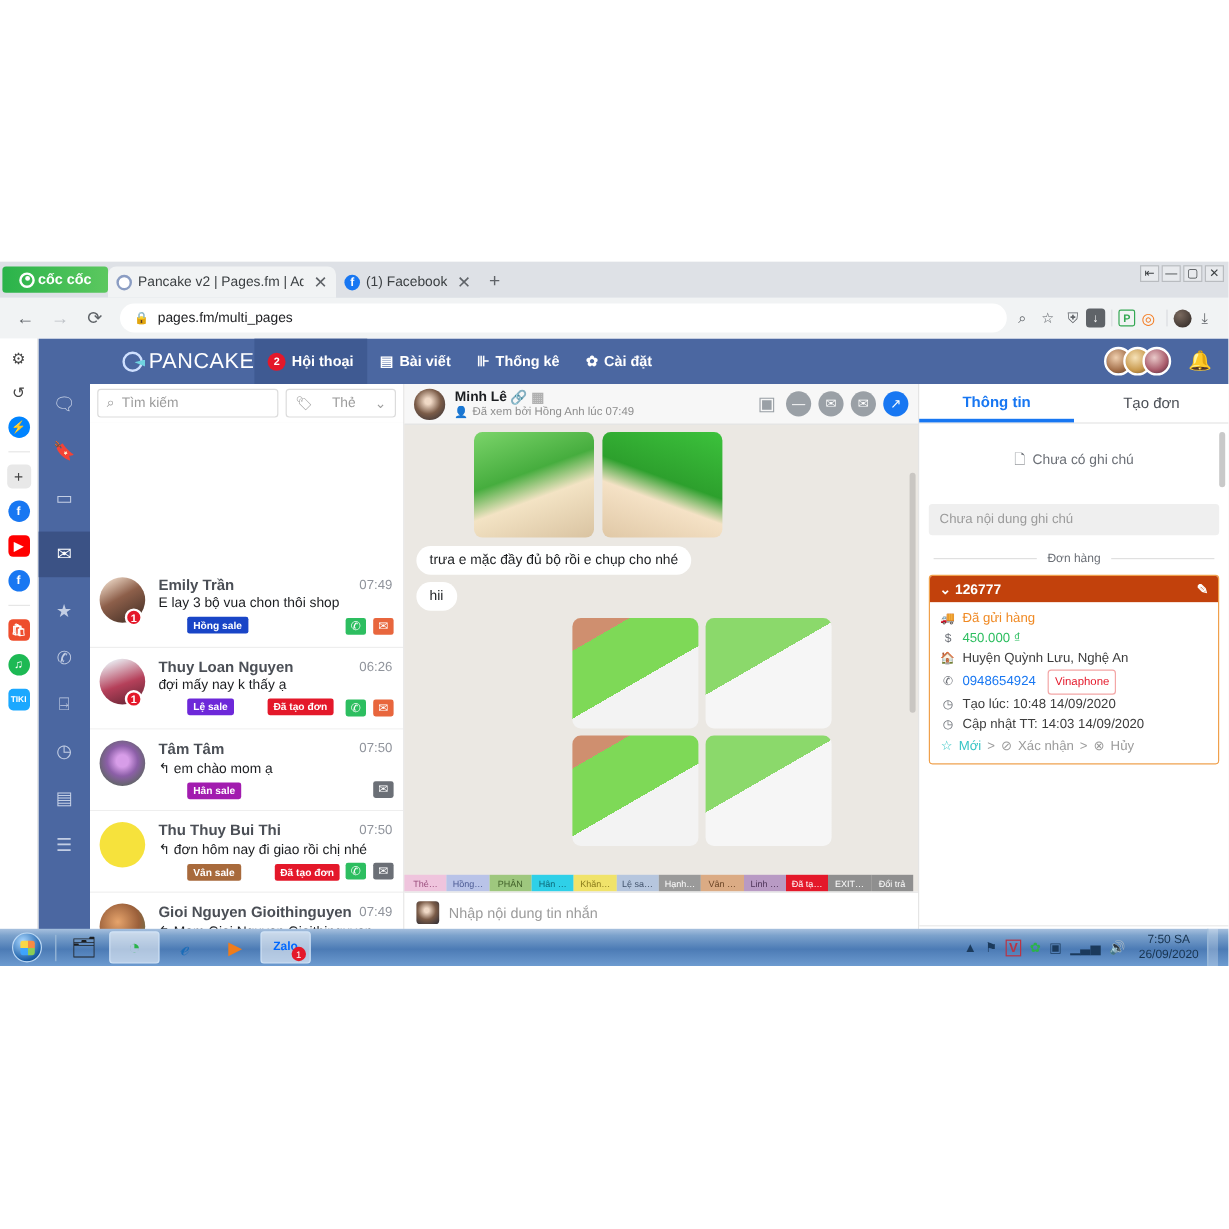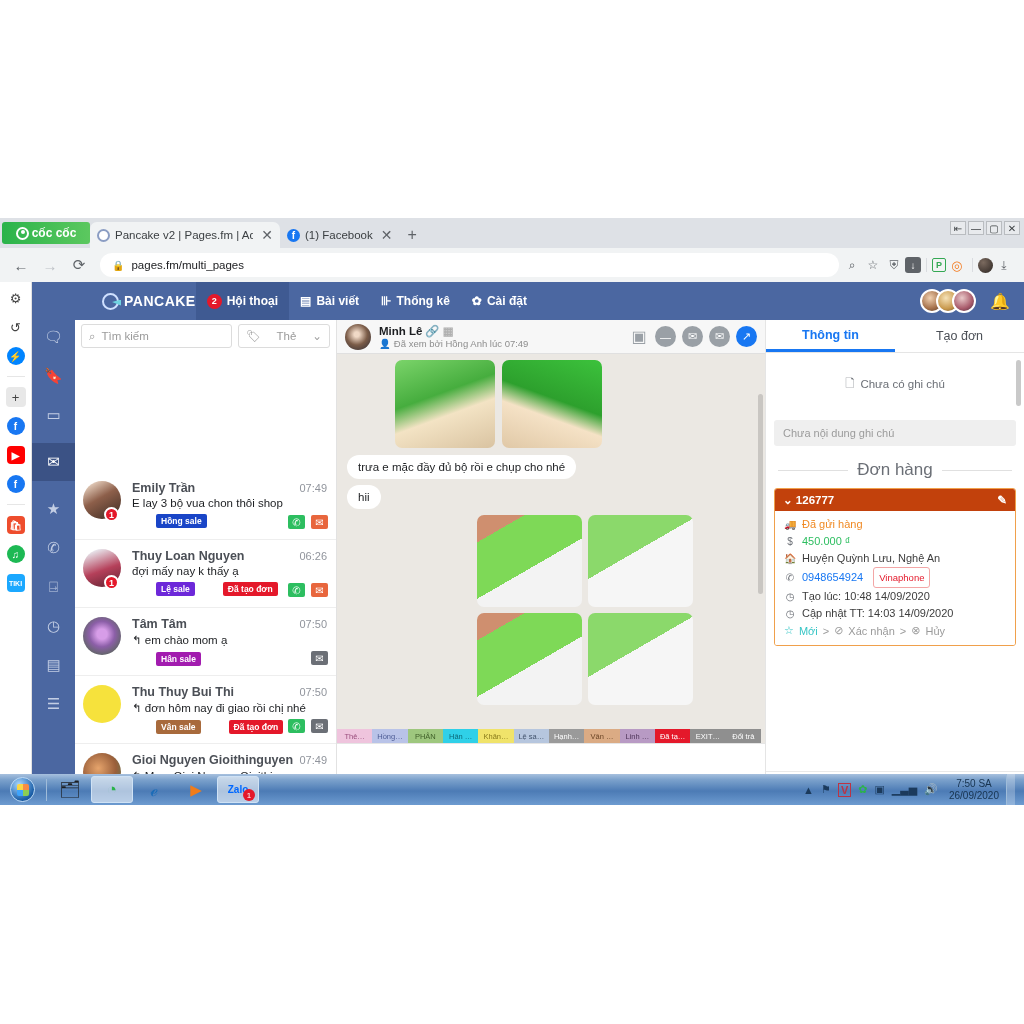--- a/index.html
+++ b/index.html
@@ -46,21 +46,21 @@
   
   .ccbar { position:absolute; left:0; top:64px; width:32px; bottom:0; background:#fff; border-right:1px solid #e2e2e2;
       display:flex; flex-direction:column; align-items:center; padding-top:6px; gap:9px; }
   .ccbar .ci { width:20px; height:20px; display:flex; align-items:center; justify-content:center; font-size:13px; color:#444; border-radius:4px;}
   .ccbar .hr { width:18px; height:1px; background:#e6e6e6; margin:1px 0;}
   .sq { width:18px; height:18px; border-radius:4px; display:flex;align-items:center;justify-content:center;color:#fff;font-size:10px;font-weight:bold;}
 
   
   .app { position:absolute; left:32px; top:64px; right:0; bottom:0; background:#fff; overflow:hidden; }
   .topnav { height:38px; background:#4b67a1; display:flex; align-items:center; color:#fff; position:relative; }
-  .brand { display:flex; align-items:center; gap:5px; margin-left:70px; font-size:14px; letter-spacing:.5px; font-weight:bold;}
+  .brand { display:flex; align-items:center; gap:5px; margin-left:70px; font-size:18px; letter-spacing:.5px; font-weight:normal;}
   .brand .ring { width:17px;height:17px;border-radius:50%;border:2px solid #cfe0ff; position:relative;}
   .brand .ring:after{content:"";position:absolute;right:-4px;top:5px;width:9px;height:6px;background:#6fd3e0;clip-path:polygon(0 40%,100% 0,100% 100%);}
   .navitem { display:flex; align-items:center; gap:5px; padding:0 11px; height:38px; font-size:12px; font-weight:bold; }
   .navitem.sel { background:#3f5a92; }
   .badge-r { background:#e4182a; color:#fff; border-radius:50%; width:15px; height:15px; font-size:9px;
       display:flex; align-items:center; justify-content:center; font-weight:bold;}
   .nav-right { position:absolute; right:14px; display:flex; align-items:center; gap:14px;}
   .avstack { display:flex; }
   .avstack i { width:24px;height:24px;border-radius:50%;border:2px solid #fff; margin-left:-8px; display:block;}
   .avstack i:first-child{margin-left:0;}
@@ -126,21 +126,21 @@
   .ct-like { color:#1877f2; font-size:16px;}
 
   
   .infocol { position:absolute; right:0; top:38px; bottom:0; width:259px; background:#fff; border-left:1px solid #e5e5e5;}
   .itabs { display:flex; height:33px; border-bottom:1px solid #e5e5e5;}
   .itab { flex:1; display:flex; align-items:center; justify-content:center; font-size:12.5px; color:#4b4f56;}
   .itab.act { color:#1877f2; border-bottom:3px solid #1877f2; font-weight:bold;}
   .notebox { height:62px; display:flex; align-items:center; justify-content:center; gap:6px; color:#6b6f76; font-size:11.5px; position:relative;}
   .note-scroll { position:absolute; right:3px; top:7px; width:5px; height:46px; background:#c9c9c9; border-radius:3px;}
   .noteinput { margin:5px 8px 0 8px; height:26px; background:#efefef; border-radius:3px; display:flex; align-items:center; padding:0 9px; color:#9b9b9b; font-size:11px;}
-  .divlabel { display:flex; align-items:center; gap:9px; margin:14px 12px 8px 12px; color:#6b6f76; font-size:17px;}
+  .divlabel { display:flex; align-items:center; gap:9px; margin:14px 12px 8px 12px; color:#6b6f76; font-size:10px;}
   .divlabel:before,.divlabel:after{ content:""; flex:1; height:1px; background:#e0e0e0;}
   .ordercard { margin:0 8px; border:1px solid #f0a04b; border-radius:3px; overflow:hidden;}
   .ordhead { background:#c2410c; color:#fff; height:22px; display:flex; align-items:center; padding:0 8px; font-size:11.5px; font-weight:bold; justify-content:space-between;}
   .ordbody { padding:5px 9px 8px 9px; background:#fff; }
   .orow { display:flex; align-items:center; gap:6px; font-size:11px; color:#3d3d3d; line-height:17px; white-space:nowrap;}
   .orow .oic { width:12px; color:#6b6f76; font-size:10px; text-align:center;}
   .oval.orange { color:#f08a24; }
   .oval.green { color:#2dbe60; }
   .oval.blue { color:#1877f2; }
   .vina { border:1px solid #f3a6a6; color:#e4182a; border-radius:3px; font-size:9.5px; padding:1px 5px; margin-left:4px;}
@@ -472,20 +472,24 @@
           <span class="tagcell" style="background:#b6c6de;color:#42536c;">Lệ sa…</span>
           <span class="tagcell" style="background:#9a9a9a;">Hạnh…</span>
           <span class="tagcell" style="background:#dbab84;color:#6b4526;">Vân …</span>
           <span class="tagcell" style="background:#b89ac4;color:#4e3459;">Linh …</span>
           <span class="tagcell" style="background:#e4182a;">Đã tạ…</span>
           <span class="tagcell" style="background:#8f8f8f;">EXIT…</span>
           <span class="tagcell" style="background:#8f8f8f;">Đổi trả</span>
         </div>
 
         <div class="composer">
+          <div class="crow">
+            <span class="cav ph-minh"></span>
+            <span class="ph">Nhập nội dung tin nhắn</span>
+          </div>
           <div class="comptools">
             <span class="ct-help">?</span>
             <span>☺</span>
             <span>▣</span>
             <span>🖼</span>
             <span>▭</span>
             <span class="ct-like">👍</span>
           </div>
         </div>
       </div>

